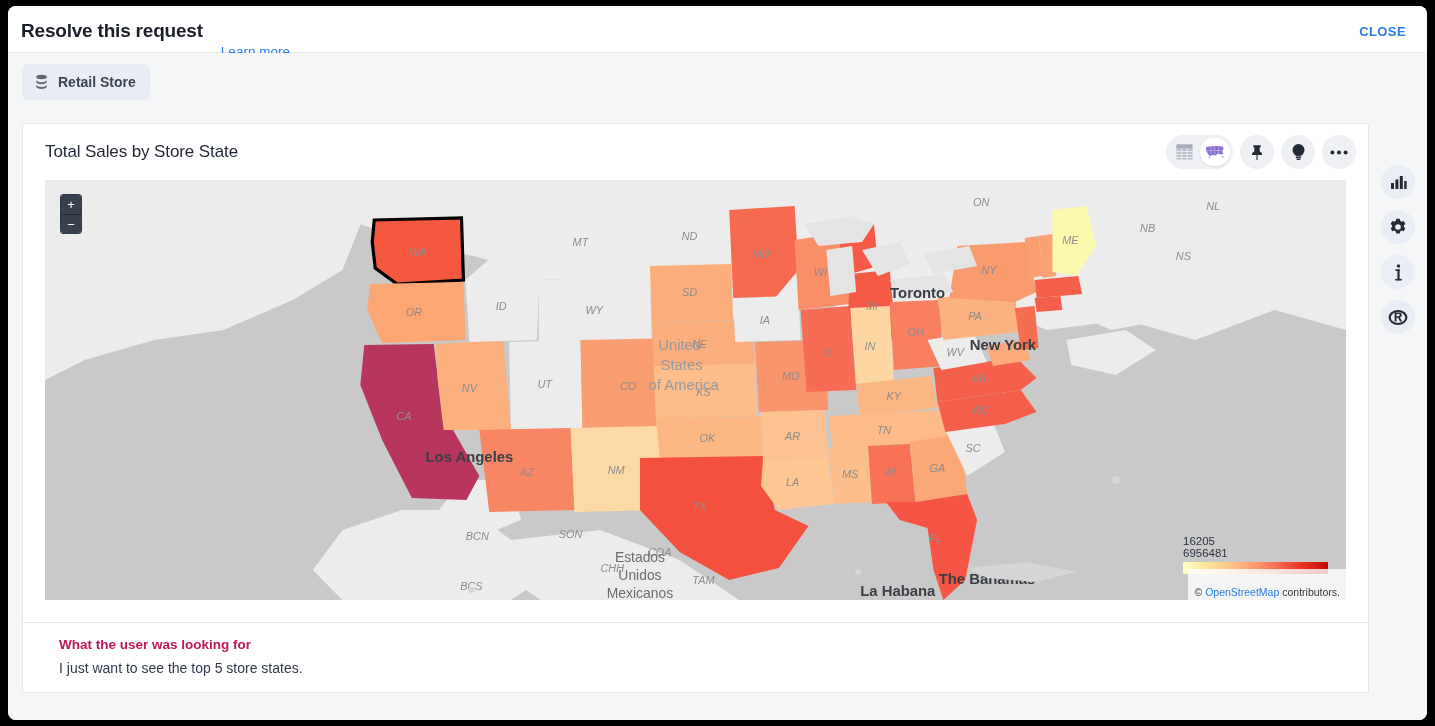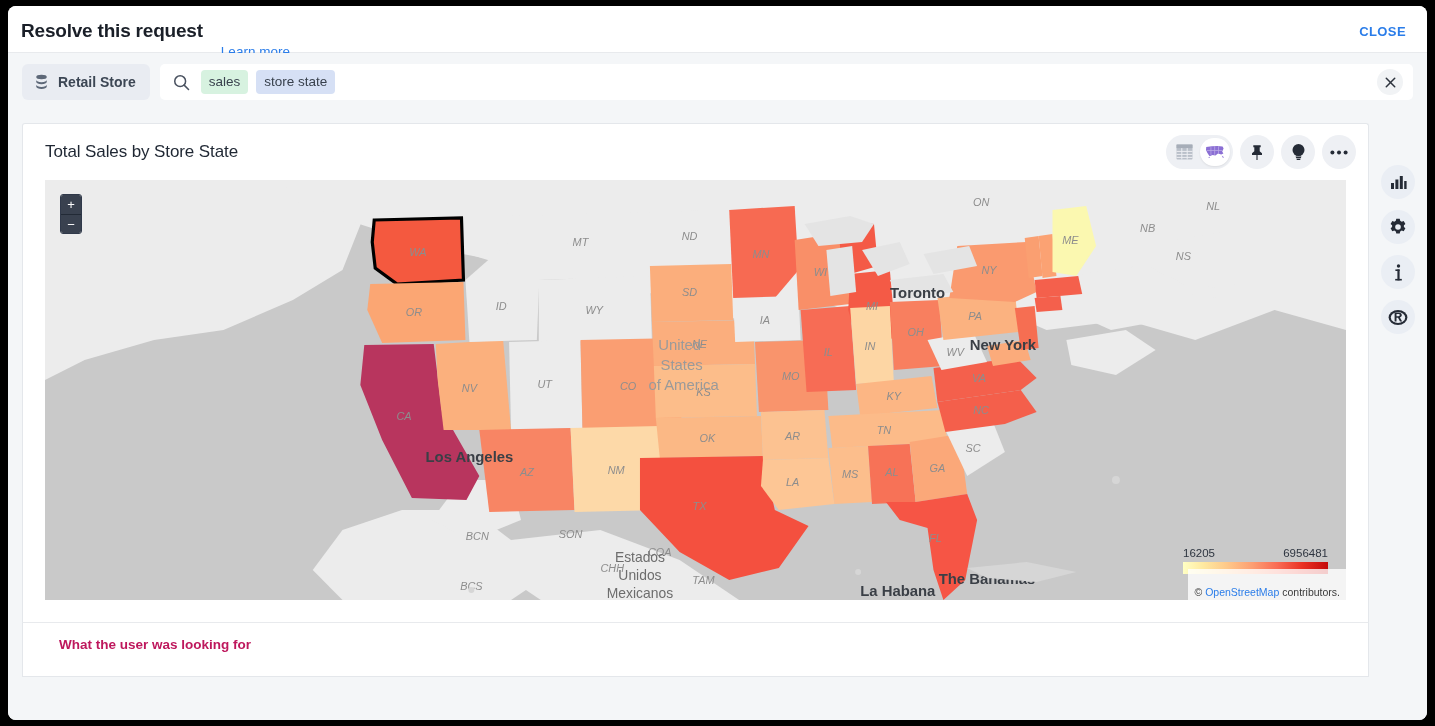--- a/index.html
+++ b/index.html
@@ -202,20 +202,21 @@
   .legend {
     position: absolute;
     right: 18px; bottom: 26px;
     width: 145px;
     z-index: 5;
   }
   .legend-labels {
     display: flex; justify-content: space-between;
     font-size: 11.5px; color: #2e3540;
     margin-bottom: 3px;
+    flex-direction: column;
   }
   .legend-bar {
     height: 12px;
     background: linear-gradient(to right,#ffffc4 0%, #ffe9a0 14%, #fec98a 30%, #fd9e72 48%, #f96b54 65%, #ea3224 82%, #c40a0a 100%);
   }
   .attribution {
     position: absolute; right: 0; bottom: 0;
     background: rgba(255,255,255,0.8);
     font-size: 10.5px;
     color: #3a3a3a;
@@ -274,37 +275,20 @@
       <span>
         <svg class="db-icon" viewBox="0 0 16 18">
           <ellipse cx="8" cy="3" rx="5.6" ry="2.4" fill="#5d6878"></ellipse>
           <path d="M2.4 6.2v2.2c0 1.3 2.5 2.4 5.6 2.4s5.6-1.1 5.6-2.4V6.2c0 1.3-2.5 2.4-5.6 2.4S2.4 7.5 2.4 6.2z" fill="#5d6878"></path>
           <path d="M2.4 11.4v2.2c0 1.3 2.5 2.4 5.6 2.4s5.6-1.1 5.6-2.4v-2.2c0 1.3-2.5 2.4-5.6 2.4s-5.6-1.1-5.6-2.4z" fill="#5d6878"></path>
         </svg>
       </span>
       <span class="label">Retail Store</span>
     </div>
 
-    <div class="searchbox">
-      <span>
-        <svg class="search-icon" viewBox="0 0 20 20">
-          <circle cx="8.6" cy="8.6" r="5.7" fill="none" stroke="#4a5260" stroke-width="1.6"></circle>
-          <line x1="12.8" y1="12.8" x2="17.4" y2="17.4" stroke="#4a5260" stroke-width="1.6" stroke-linecap="round"></line>
-        </svg>
-      </span>
-      <span class="token green">sales</span>
-      <span class="token blue">store state</span>
-      <span class="search-spacer"></span>
-      <span class="clear-btn">
-        <svg width="11" height="11" viewBox="0 0 11 11">
-          <line x1="1.3" y1="1.3" x2="9.7" y2="9.7" stroke="#2d333d" stroke-width="1.5" stroke-linecap="round"></line>
-          <line x1="9.7" y1="1.3" x2="1.3" y2="9.7" stroke="#2d333d" stroke-width="1.5" stroke-linecap="round"></line>
-        </svg>
-      </span>
-    </div>
   </div>
 
   <div class="body">
     <div class="content-col">
 
       <div class="card">
         <div class="card-header">
           <div class="card-title">Total Sales by Store State</div>
           <div class="card-header-spacer"></div>
 
@@ -582,20 +566,21 @@
           <div class="attribution">
             <span>© </span><a>OpenStreetMap</a><span> contributors.</span>
           </div>
         </div>
 
         <div style="height:22px"></div>
       </div>
 
       <div class="note">
         <div class="note-title">What the user was looking for</div>
+        <div class="note-body">I just want to see the top 5 store states.</div>
       </div>
 
     </div>
 
     <div class="rail">
 
       <div class="rail-btn">
         <span>
           <svg width="17" height="15" viewBox="0 0 17 15">
             <rect x="1" y="8" width="3" height="6" fill="#252b36"></rect>

